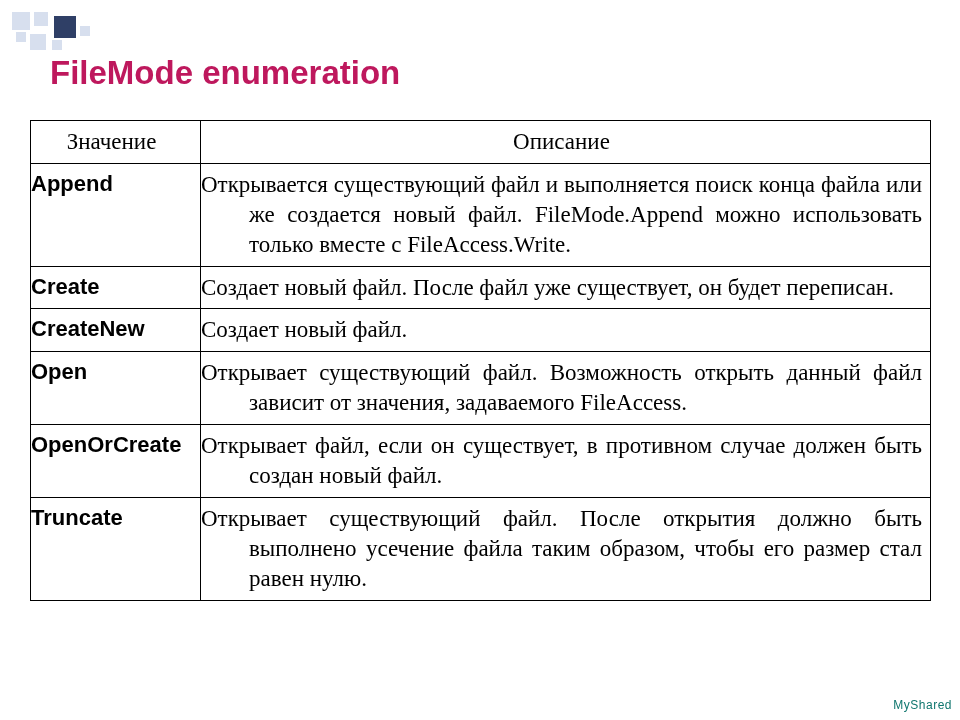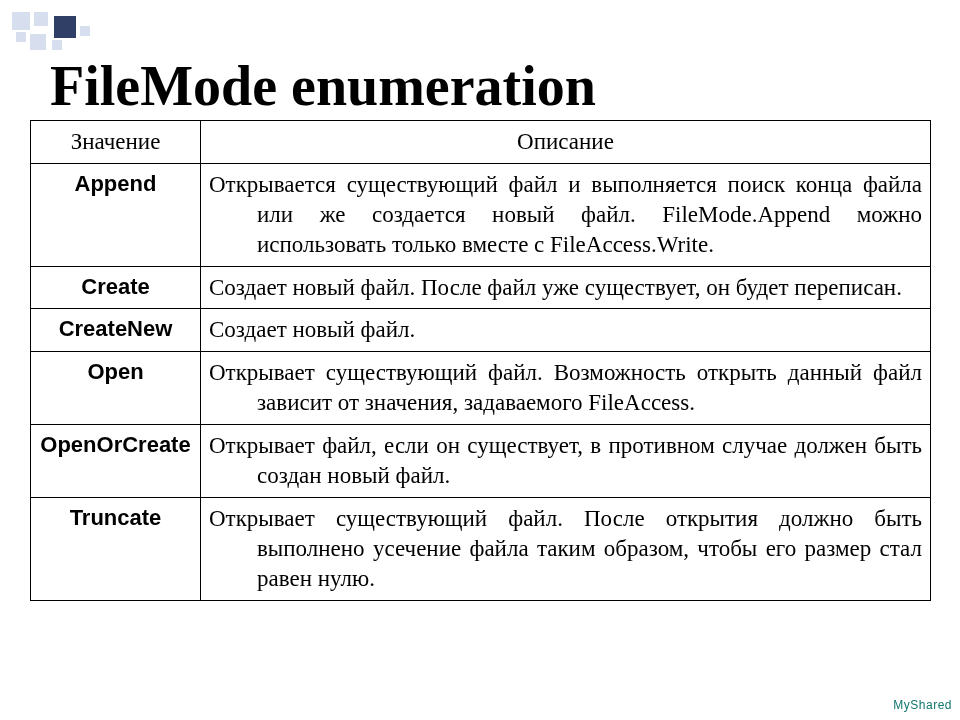--- a/index.html
+++ b/index.html
@@ -24,54 +24,54 @@
     left: 12px;
     width: 140px;
     height: 40px;
   }
   .sq { position: absolute; background: #d7dfee; }
   .sq.dark { background: #2f3f66; }
   .title {
     position: absolute;
     top: 54px;
     left: 50px;
-    font-family: Liberation Serif, serif;
-    font-size: 56px;
+    font-family: Liberation Sans, sans-serif;
+    font-size: 33px;
     font-weight: 700;
-    color: #000000;
+    color: #be185d;
   }
   .tablewrap {
     position: absolute;
     top: 120px;
     left: 30px;
     width: 900px;
   }
   table {
     border-collapse: collapse;
     width: 100%;
     table-layout: fixed;
   }
   col.c1 { width: 170px; }
   col.c2 { width: 730px; }
   th, td {
     border: 1px solid #000;
-    padding: 6px 8px 6px 8px;
+    padding: 6px 8px 6px 0;
     vertical-align: top;
     font-size: 23px;
     line-height: 1.3;
   }
   th {
     font-weight: 400;
     text-align: center;
   }
   td.val {
     font-family: Arial, Helvetica, sans-serif;
     font-weight: 700;
     font-size: 22px;
-    text-align: center;
+    text-align: left;
     word-wrap: break-word;
   }
   td.val.center { }
   td.desc {
     text-align: justify;
   }
   td.desc .hang {
     display: block;
     padding-left: 48px;
     text-indent: -48px;

